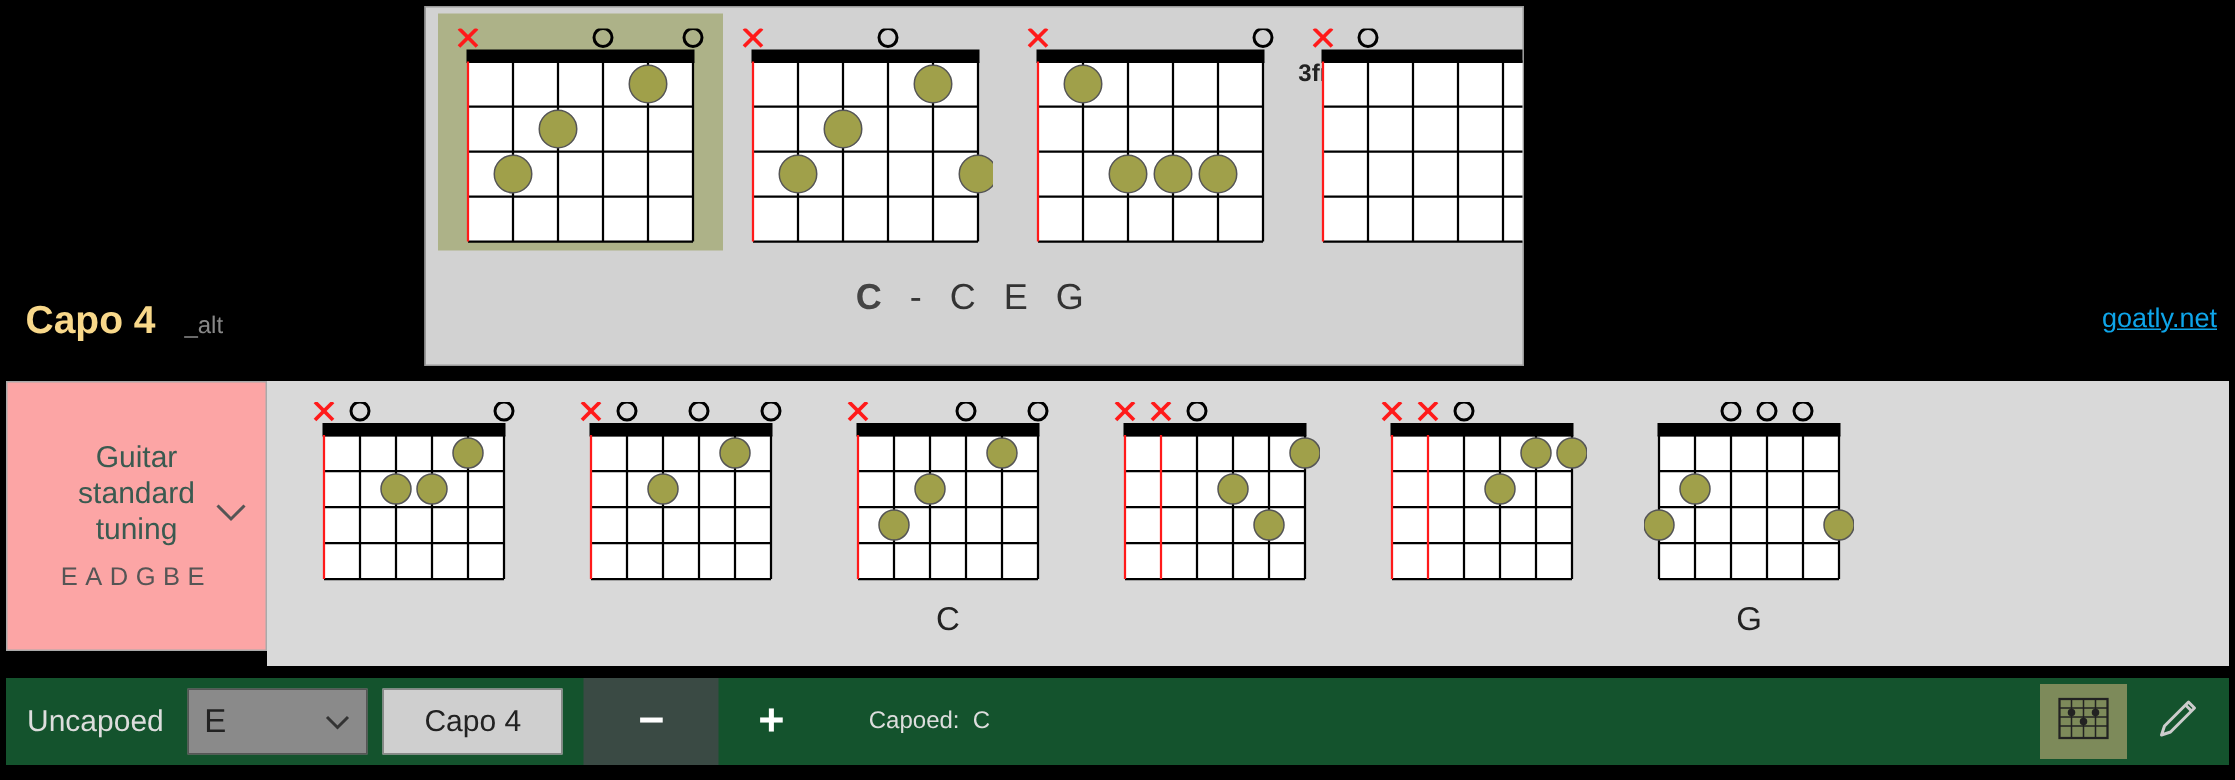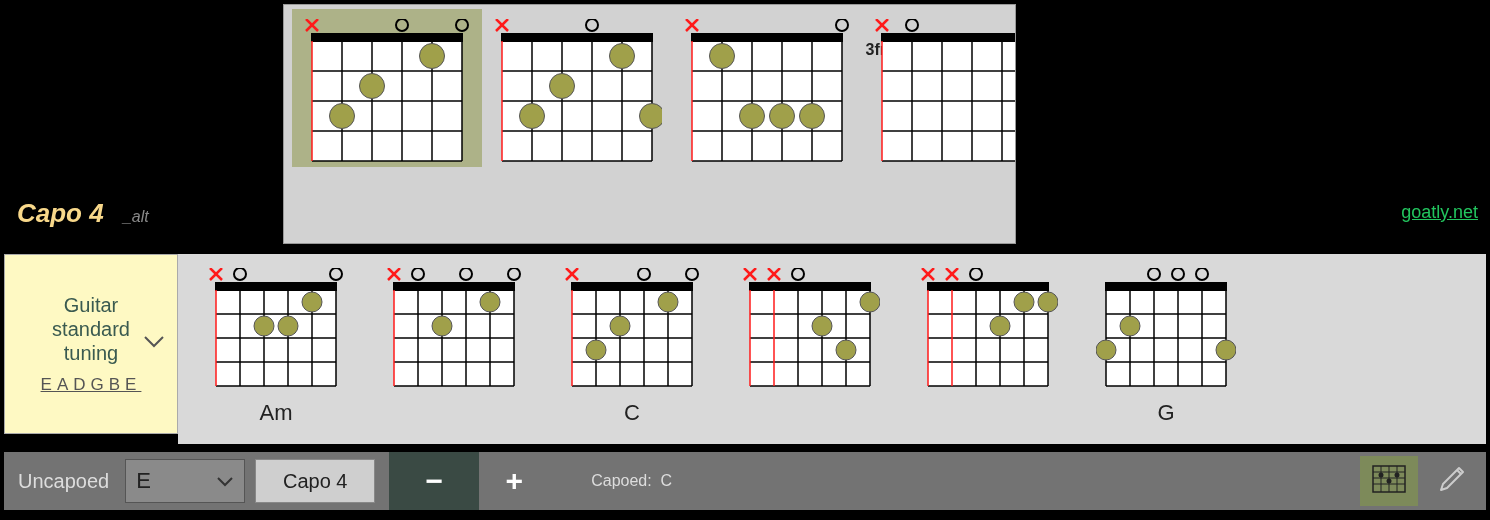--- a/index.html
+++ b/index.html
@@ -48,68 +48,66 @@
     color: #444;
   }
   
   .capo-label {
     position: absolute;
     left: 17px;
     top: 198px;
     color: #f8d88a;
     font-size: 26px;
     font-weight: 600;
-    font-style: italic;
   }
   .capo-label .alt {
     color: #888;
     font-size: 16px;
     font-weight: 400;
     margin-left: 12px;
   }
   .brand {
     position: absolute;
     right: 12px;
     top: 202px;
-    color: #22c55e;
+    color: #0ea5e9;
     font-size: 18px;
     text-decoration: underline;
   }
   
   .mid-row {
     position: absolute;
     left: 4px;
     top: 254px;
     width: 1482px;
     height: 190px;
     display: flex;
   }
   .tuning-box {
     width: 174px;
     height: 180px;
-    background: #fef9c3;
+    background: #fca5a5;
     border: 1px solid #aaa;
     display: flex;
     flex-direction: column;
     align-items: center;
     justify-content: center;
     position: relative;
   }
   .tuning-label {
     color: #3a5a50;
     font-size: 20px;
     text-align: center;
     line-height: 1.2;
   }
   .tuning-notes {
     color: #555;
     font-size: 17px;
     letter-spacing: 5px;
     margin-top: 10px;
-    text-decoration: underline;
   }
   .tuning-chevron {
     position: absolute;
     right: 12px;
     top: 80px;
   }
   .chord-strip {
     flex: 1;
     background: #d9d9d9;
     display: flex;
@@ -123,21 +121,21 @@
     color: #222;
     margin-top: 8px;
   }
   
   .bottom-bar {
     position: absolute;
     left: 4px;
     top: 452px;
     width: 1482px;
     height: 58px;
-    background: #737373;
+    background: #14532d;
     display: flex;
     align-items: center;
     padding: 0 10px;
     gap: 10px;
   }
   .uncapoed-label {
     color: #ddd;
     font-size: 20px;
     margin: 0 6px 0 4px;
   }
@@ -172,21 +170,21 @@
     justify-content: center;
     color: #fff;
     font-size: 30px;
     font-weight: 700;
     margin: 0 -10px;
   }
   .pm-btn.minus { background: #3a4a44; margin-left: 4px; }
   .capoed-label {
     color: #ddd;
     font-size: 16px;
-    margin-left: 32px;
+    margin-left: 20px;
   }
   .spacer { flex: 1; }
   .view-btn {
     width: 58px;
     height: 50px;
     background: #7d8a5a;
     display: flex;
     align-items: center;
     justify-content: center;
   }
@@ -313,20 +311,23 @@
           <line x1="130" x2="130" y1="22" y2="142" stroke="#000" stroke-width="1.5"></line>
           <line x1="160" x2="160" y1="22" y2="142" stroke="#000" stroke-width="1.5"></line>
           <g>
             <line x1="4" y1="0" x2="16" y2="12" stroke="#ff1a1a" stroke-width="2.5"></line>
             <line x1="4" y1="12" x2="16" y2="0" stroke="#ff1a1a" stroke-width="2.5"></line>
           </g>
           <circle cx="40" cy="6" r="6" fill="none" stroke="#000" stroke-width="2"></circle>
         </svg>
       </div>
     </div>
+  <div class="popup-caption">
+    <span class="root">C</span><span> -  C  E  G</span>
+  </div>
 </div>
 
 <div class="mid-row">
   <div class="tuning-box">
     <div class="tuning-label">
       <div>Guitar</div>
       <div>standard</div>
       <div>tuning</div>
     </div>
     <div class="tuning-notes">EADGBE</div>
@@ -355,21 +356,20 @@
           <g>
             <line x1="4" y1="0" x2="16" y2="12" stroke="#ff1a1a" stroke-width="2.5"></line>
             <line x1="4" y1="12" x2="16" y2="0" stroke="#ff1a1a" stroke-width="2.5"></line>
           </g>
           <circle cx="34" cy="6" r="6" fill="none" stroke="#000" stroke-width="2"></circle>
           <circle cx="130" cy="6" r="6" fill="none" stroke="#000" stroke-width="2"></circle>
           <circle cx="58" cy="58" r="10" fill="#a0a04a" stroke="#555"></circle>
           <circle cx="82" cy="58" r="10" fill="#a0a04a" stroke="#555"></circle>
           <circle cx="106" cy="34" r="10" fill="#a0a04a" stroke="#555"></circle>
         </svg>
-        <div class="chord-name">Am</div>
       </div>
       <div class="chord-item">
         <svg class="diagram" width="140" height="124">
           <rect x="10" y="22" width="120" height="96" fill="#fff"></rect>
           <rect x="9" y="14" width="122" height="9" fill="#000"></rect>
           <line x1="10" x2="130" y1="22" y2="22" stroke="#000" stroke-width="1.5"></line>
           <line x1="10" x2="130" y1="46" y2="46" stroke="#000" stroke-width="1.5"></line>
           <line x1="10" x2="130" y1="70" y2="70" stroke="#000" stroke-width="1.5"></line>
           <line x1="10" x2="130" y1="94" y2="94" stroke="#000" stroke-width="1.5"></line>
           <line x1="10" x2="130" y1="118" y2="118" stroke="#000" stroke-width="1.5"></line>

